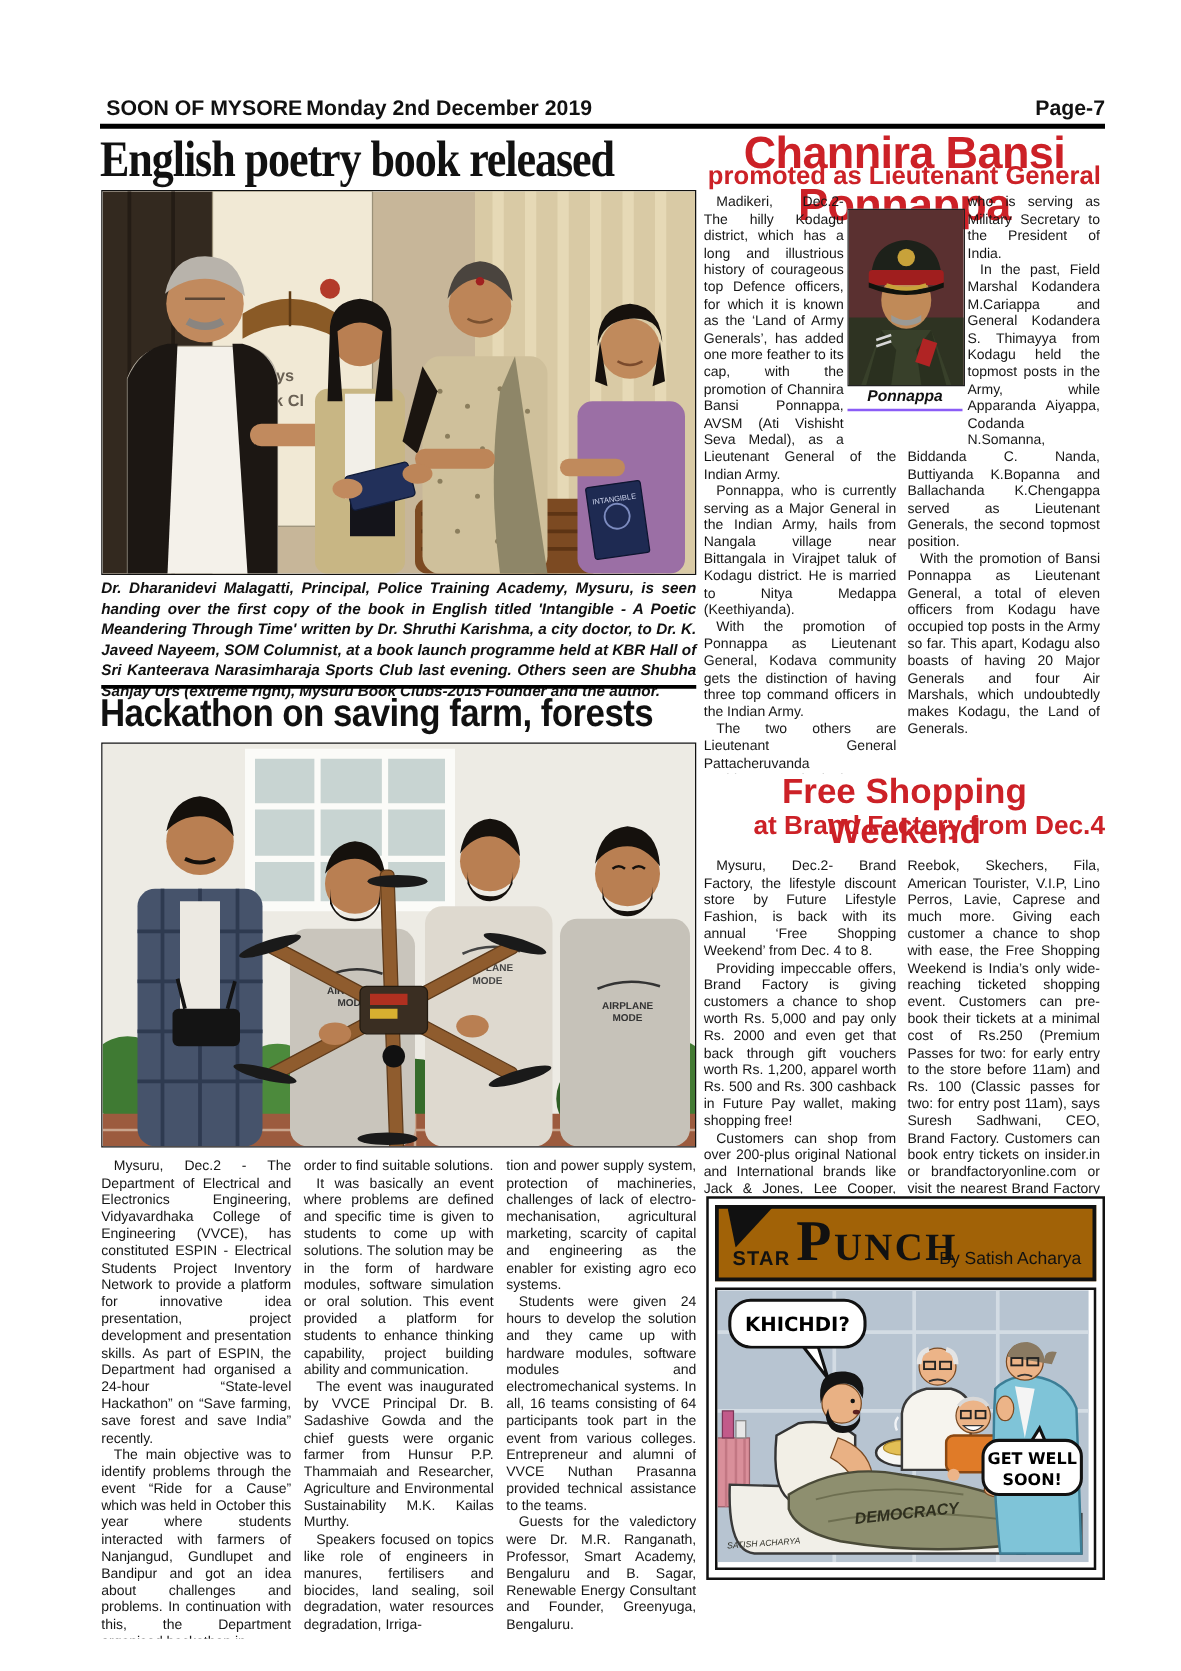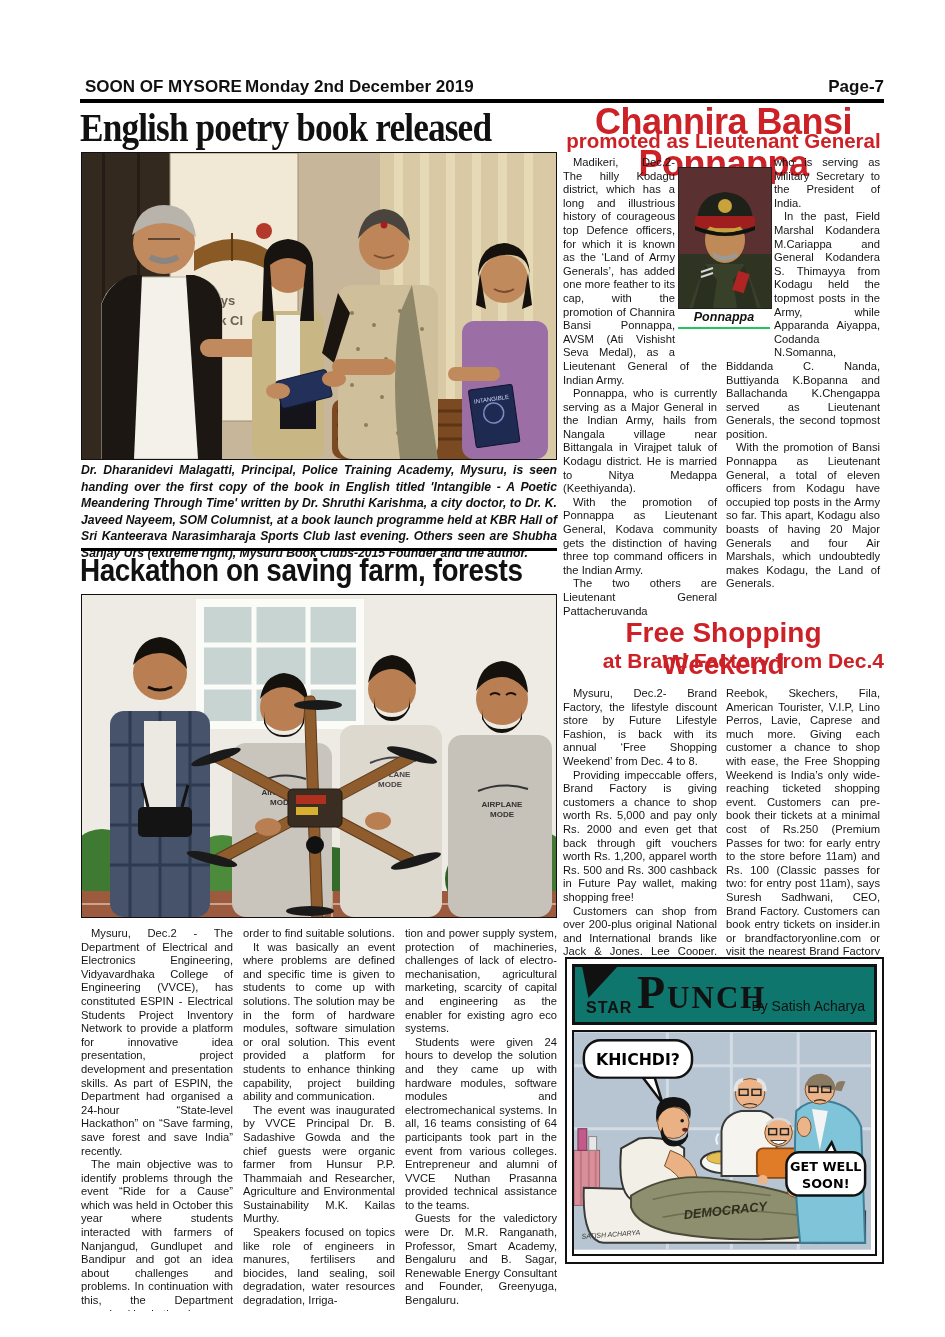--- a/index.html
+++ b/index.html
@@ -34,29 +34,29 @@
     font-weight:bold;letter-spacing:-0.5px;}
   .red-h1b{position:absolute;left:563px;top:129px;width:321px;text-align:center;font-size:20.5px;font-weight:bold;}
   .pon-art{position:absolute;left:563px;top:156px;width:318px;height:463px;overflow:hidden;}
   .pon-flex{display:flex;gap:9px;}
   .pon-col{width:154px;}
   .sp-r{float:right;width:42px;height:178px;margin-top:13px;}
   .sp-l{float:left;width:48px;height:178px;margin-top:13px;}
   .pon-photo{position:absolute;left:115px;top:11px;width:92px;background:#fff;z-index:2;}
   .pon-photo svg{display:block;width:92px;height:140px;border:1px solid #222;}
   .pon-cap{font-size:12.5px;font-weight:bold;font-style:italic;text-align:center;
-    border-bottom:2px solid #22c55e;padding:1px 0 3px;}
+    border-bottom:2px solid #8b5cf6;padding:1px 0 3px;}
   .bf-h1{position:absolute;left:563px;top:617px;width:321px;text-align:center;font-size:28px;font-weight:bold;}
   .bf-h2{position:absolute;left:563px;top:649px;width:321px;text-align:right;font-size:21px;font-weight:bold;}
   .bf-art{position:absolute;left:563px;top:687px;width:318px;height:268px;overflow:hidden;display:flex;gap:9px;}
   .bf-col{width:154px;}
 
   
   .punch-box{position:absolute;left:565px;top:957px;width:315px;height:303px;border:2px solid #111;background:#fff;}
-  .punch-logo{position:relative;margin:5px;border:3px solid #111;height:55px;background:#0f766e;}
+  .punch-logo{position:relative;margin:5px;border:3px solid #111;height:55px;background:#a16207;}
   .punch-flag{position:absolute;left:7px;top:-1px;width:36px;height:32px;background:#111;
     clip-path:polygon(0 0,100% 0,18% 100%);}
   .punch-star{position:absolute;left:11px;bottom:5px;font-size:16px;font-weight:800;letter-spacing:1px;}
   .punch-title{position:absolute;left:62px;top:0px;font-family:"Liberation Serif",serif;font-weight:bold;letter-spacing:2px;}
   .punch-title .big{font-size:46px;line-height:52px;}
   .punch-title .small{font-size:31px;}
   .punch-by{position:absolute;right:9px;bottom:8px;font-size:14px;}
   .punch-panel{margin:5px;border:2px solid #111;height:222px;overflow:hidden;}
   .punch-panel svg{display:block;}
 </style>

